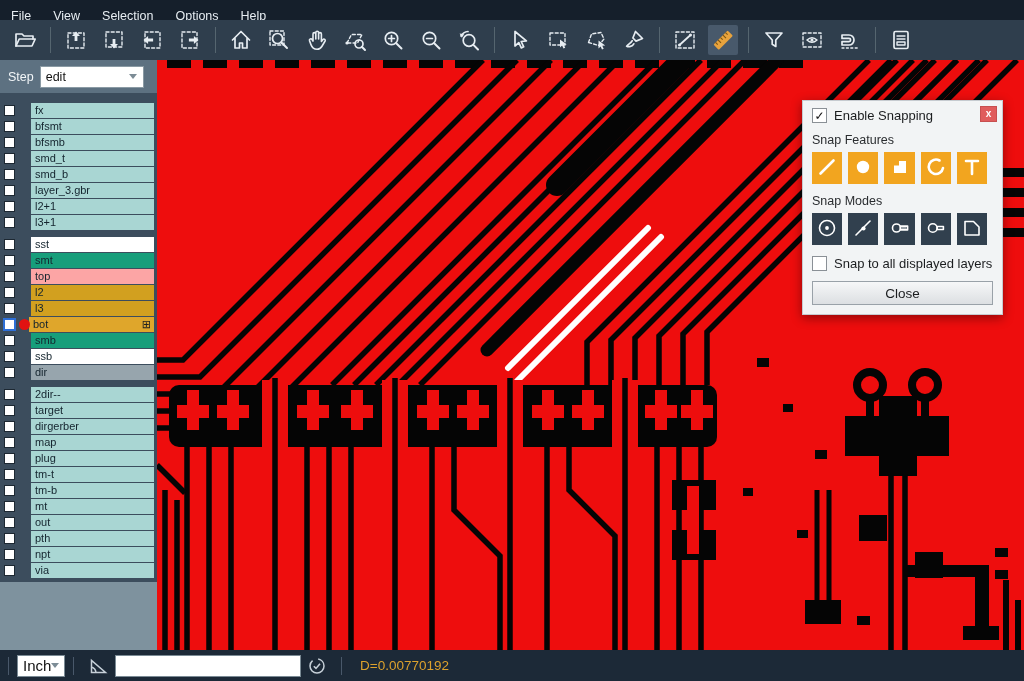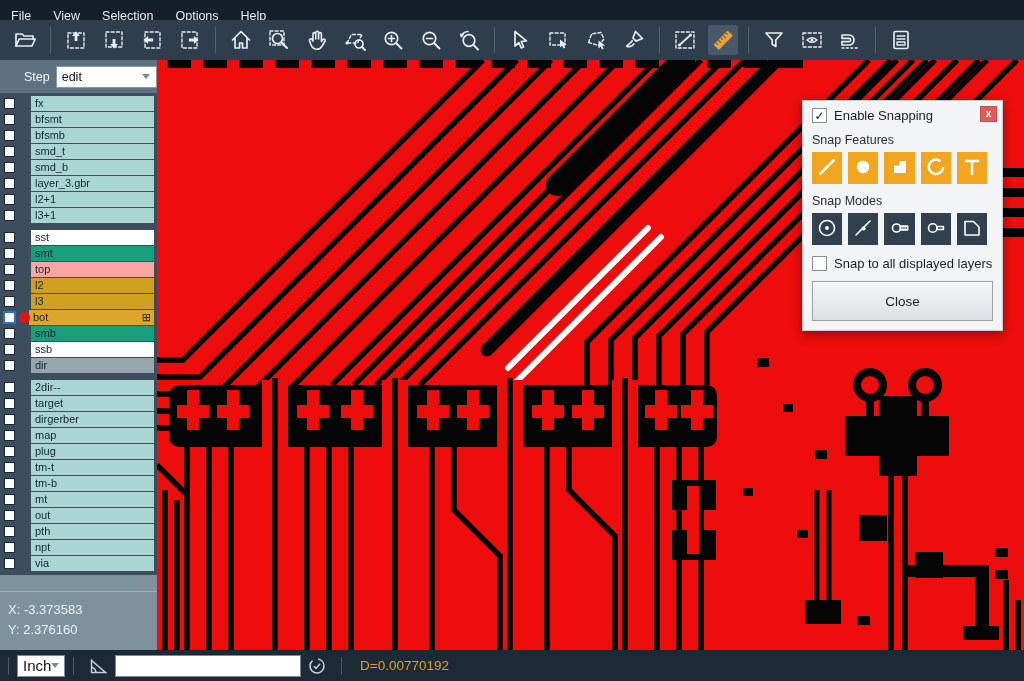--- a/index.html
+++ b/index.html
@@ -17,25 +17,25 @@
   .mk{text-decoration:underline}
   
   .toolbar{position:absolute;left:0;top:20px;width:1024px;height:40px;background:var(--navy-bar);display:flex;align-items:center;padding-left:6px}
   .tool{width:30px;height:30px;margin:0 4px;display:flex;align-items:center;justify-content:center;border-radius:2px}
   .tool svg{display:block}
   .tool.active{background:#48596b}
   .tsep{width:1px;height:26px;background:var(--sep);margin:0 6px}
   
   .sidebar{position:absolute;left:0;top:60px;width:157px;height:590px;background:var(--sb-gray)}
   .steprow{height:33px;background:var(--sb-step);display:flex;align-items:center;color:#f2f6f8;font-size:12.5px}
-  .steprow .slabel{margin:0 6px 0 24px}
+  .steprow .slabel{margin:0 6px 0 8px}
   .stepselect{width:104px;height:22px;background:#fff;border:1px solid #8a9aa4;display:flex;align-items:center;font-size:12.5px;color:#111;position:relative}
   .stepselect .val{margin-left:5px;flex:1}
   .chev{width:0;height:0;border-left:4px solid transparent;border-right:4px solid transparent;border-top:5px solid #7c8c96;margin-right:6px}
-  .layers{background:var(--sb-dark);padding-top:3px;padding-bottom:3px}
+  .layers{background:var(--sb-dark);padding-top:10px;padding-bottom:3px}
   .lrow{display:flex;align-items:center;height:15px;margin-bottom:1px;position:relative}
   .lcb{width:11px;height:11px;background:#fff;border:1px solid #1d2832;margin-left:4px;flex:none}
   .lrow.active .lcb{border:2px solid #2e6fd6;width:13px;height:13px;margin-left:3px}
   .ldot{width:11px;height:11px;border-radius:50%;background:var(--active-red,#e11212);position:absolute;left:19px;top:2px}
   .lgap{width:16px;flex:none}
   .lrow.active .lgap{width:13px}
   .lname{flex:1;height:15px;font-size:11px;color:#14242e;padding:1px 3px 0 4px;margin-right:3px;white-space:nowrap;overflow:hidden;display:flex}
   .lname .txt{flex:1}
   .lname .grid{font-size:11px;line-height:13px;color:#222}
   .gsep{height:6px}
@@ -54,21 +54,21 @@
   .dialog{position:absolute;left:802px;top:100px;width:201px;background:var(--dlg);border:1px solid #c6cbd0;box-shadow:0 3px 10px rgba(0,0,0,.4);font-size:13px;color:#1b1d1f;padding-bottom:9px}
   .dtitle{height:25px;display:flex;align-items:center;padding-left:9px}
   .dclose{position:absolute;top:5px;right:5px;width:17px;height:16px;background:#e05c5c;border:1px solid #c74f4f;color:#fff;font-size:10px;font-weight:bold;display:flex;align-items:center;justify-content:center;line-height:1}
   .drow{display:flex;align-items:center;padding:0 9px;margin-top:7px}
   .dcb{width:15px;height:15px;background:#fff;border:1px solid #8a9096;margin-right:7px;flex:none;display:flex;align-items:center;justify-content:center;font-size:12px;color:#111}
   .dsec{padding:0 9px;margin-top:10px;font-size:12.5px;color:#2a2d30}
   .dicons{display:flex;padding:0 9px;margin-top:5px}
   .dtile{width:32px;height:32px;margin-right:6px;display:flex;align-items:center;justify-content:center}
   .dtile.f{background:var(--orange)}
   .dtile.m{background:var(--navy-tile)}
-  .dclosebtn{margin:10px 9px 0 9px;height:40px;background:linear-gradient(#f6f7f8,#dcdfe2);border:1px solid #99a1a8;display:flex;align-items:center;justify-content:center;font-size:13.5px;color:#1b1d1f}
+  .dclosebtn{margin:10px 9px 0 9px;height:24px;background:linear-gradient(#f6f7f8,#dcdfe2);border:1px solid #99a1a8;display:flex;align-items:center;justify-content:center;font-size:13.5px;color:#1b1d1f}
   
   .bottombar{position:absolute;left:0;bottom:0;width:1024px;height:31px;background:#1c2937;display:flex;align-items:center}
   .bsep{width:1px;height:18px;background:#49586a;margin:0 8px}
   .unitsel{width:48px;height:22px;background:#fff;border:1px solid #7a8a94;display:flex;align-items:center;font-size:15px;color:#111}
   .unitsel .val{flex:1;padding-left:5px}
   .binput{width:186px;height:22px;background:#fff;border:1px solid #7a8a94;font-size:12px;padding:0 4px;font-family:"Liberation Sans",sans-serif}
   .dtext{color:#dda22d;font-size:13.5px;margin-left:10px}
   .bicon{margin:0 7px;display:flex;align-items:center}
 </style>
 </head>
@@ -488,24 +488,20 @@
         </div>
       </div>
       <div class="lrow">
         <div class="lcb"></div>
         <div class="lgap"></div>
         <div class="lname c-cyan">
           <span class="txt">via</span>
         </div>
       </div>
     </div>
-  <div class="coords">
-    <div>X: -3.373583</div>
-    <div>Y: 2.376160</div>
-  </div>
 </div>
 
 <div class="canvas">
 <svg width="867" height="590" viewBox="0 0 867 590">
 
   <rect x="0" y="0" width="867" height="590" class="redf"></rect>
 
   <path class="trw" style="stroke-width:8" d="M10 4 h24 M46 4 h24 M82 4 h24 M118 4 h24 M154 4 h24 M190 4 h24 M226 4 h24 M262 4 h24 M298 4 h24 M334 4 h24 M370 4 h24 M406 4 h24 M442 4 h24 M478 4 h24 M514 4 h24 M550 4 h24 M586 4 h24 M622 4 h24"></path>
 
   <path class="tr" d="M0 300 H26 L326 0"></path>

